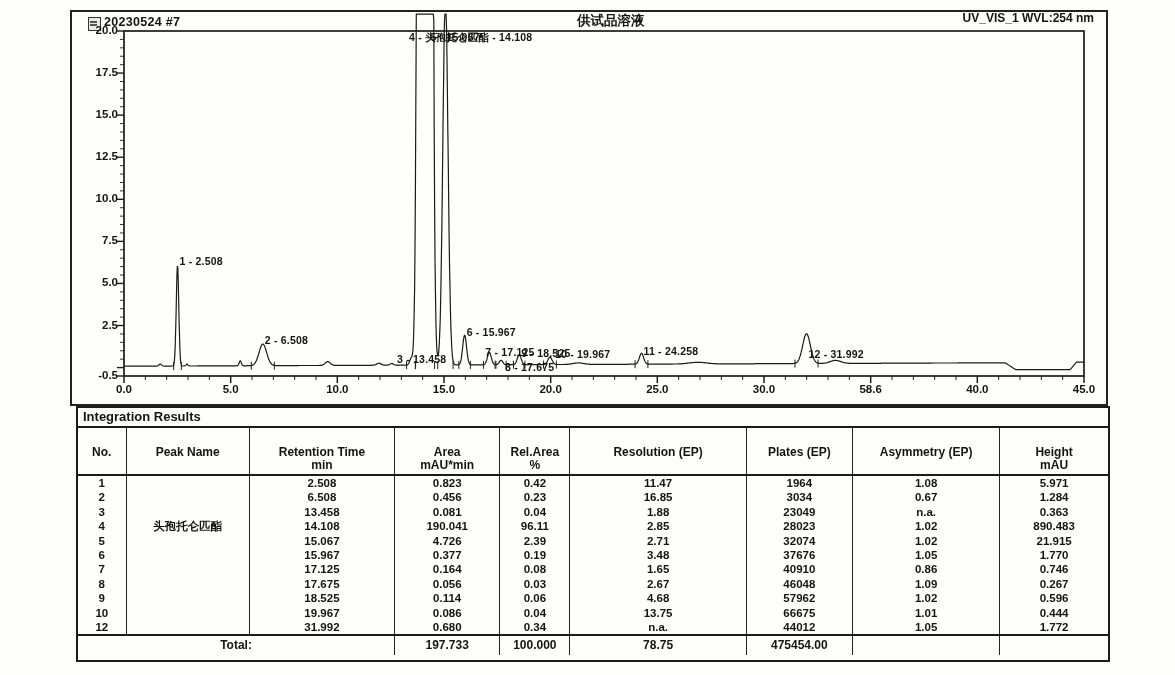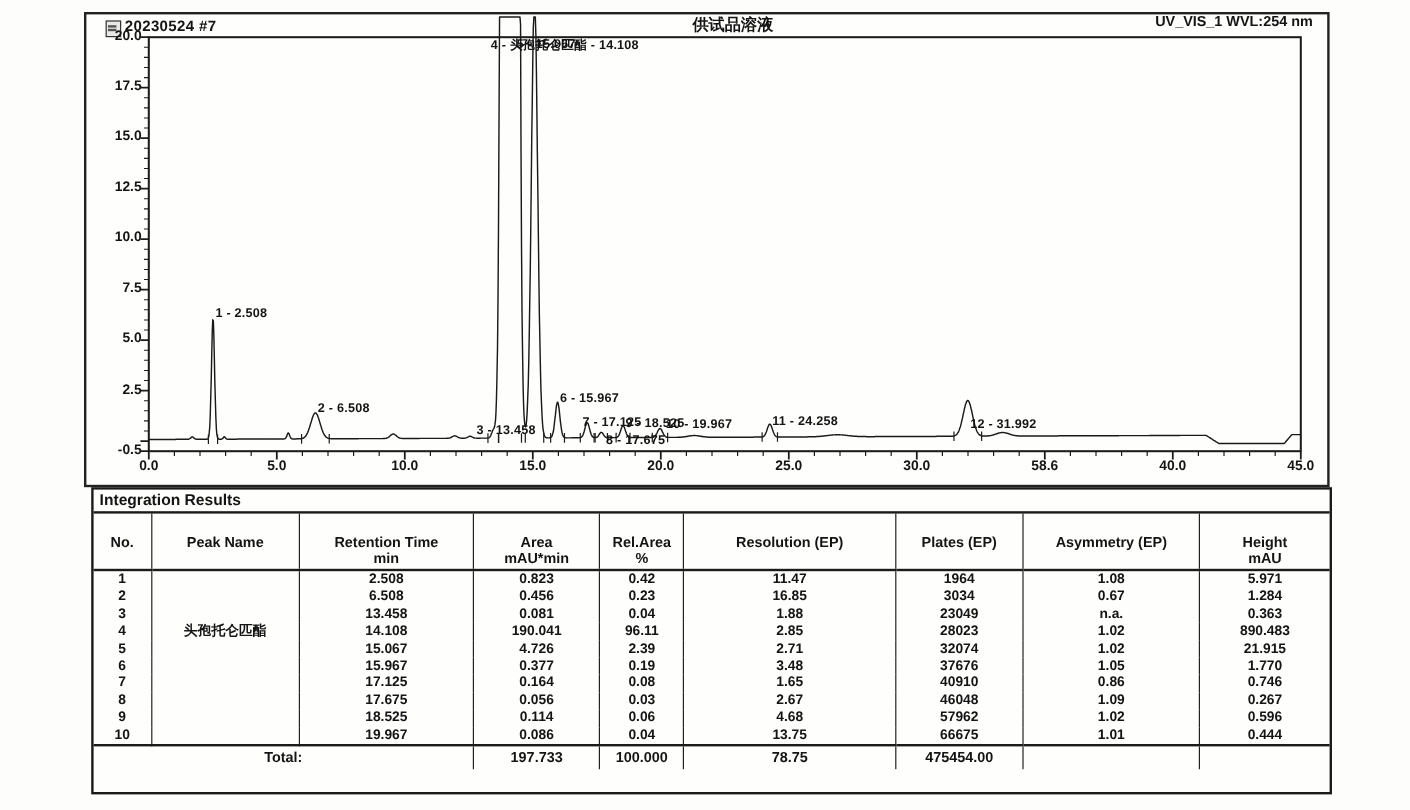--- a/index.html
+++ b/index.html
@@ -353,20 +353,31 @@
             <td>10</td>
             <td></td>
             <td>19.967</td>
             <td>0.086</td>
             <td>0.04</td>
             <td>13.75</td>
             <td>66675</td>
             <td>1.01</td>
             <td>0.444</td>
           </tr>
+          <tr>
+            <td>12</td>
+            <td></td>
+            <td>31.992</td>
+            <td>0.680</td>
+            <td>0.34</td>
+            <td>n.a.</td>
+            <td>44012</td>
+            <td>1.05</td>
+            <td>1.772</td>
+          </tr>
         </tbody>
       <tfoot>
         <tr class="total-row">
           <td class="tlabel" colspan="3">Total:</td>
           <td>197.733</td>
           <td>100.000</td>
           <td>78.75</td>
           <td>475454.00</td>
           <td></td>
           <td></td>

